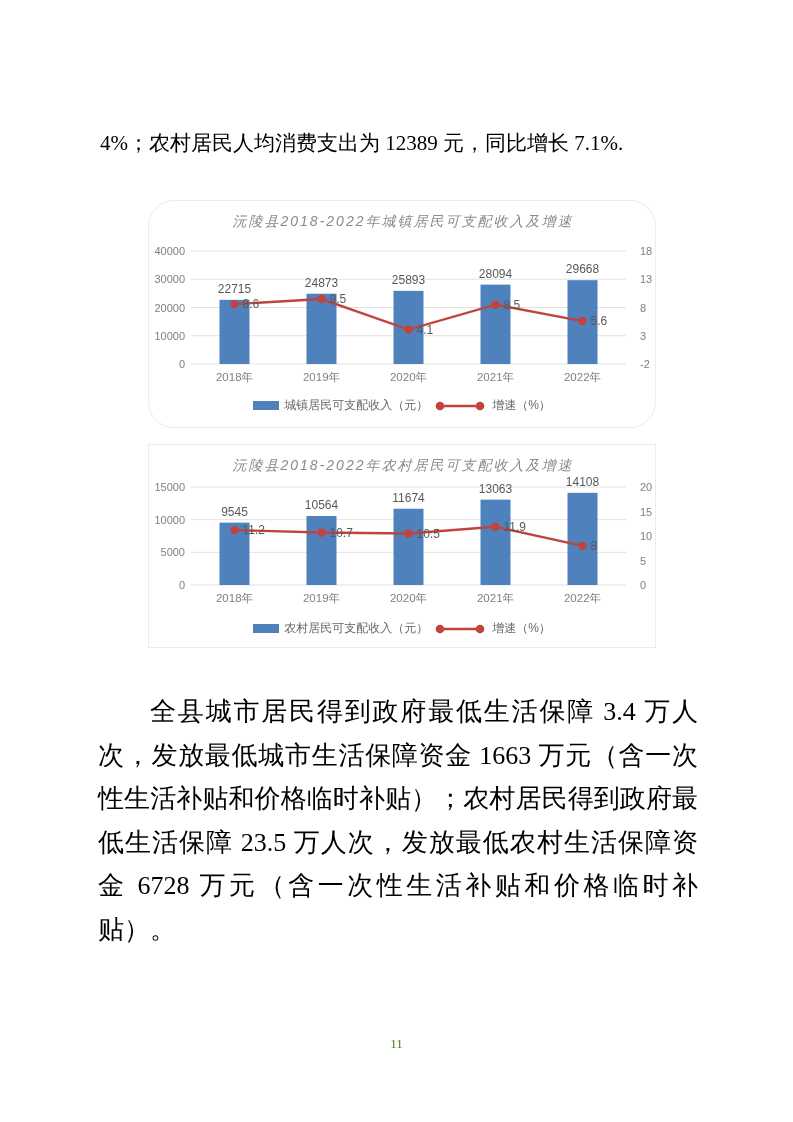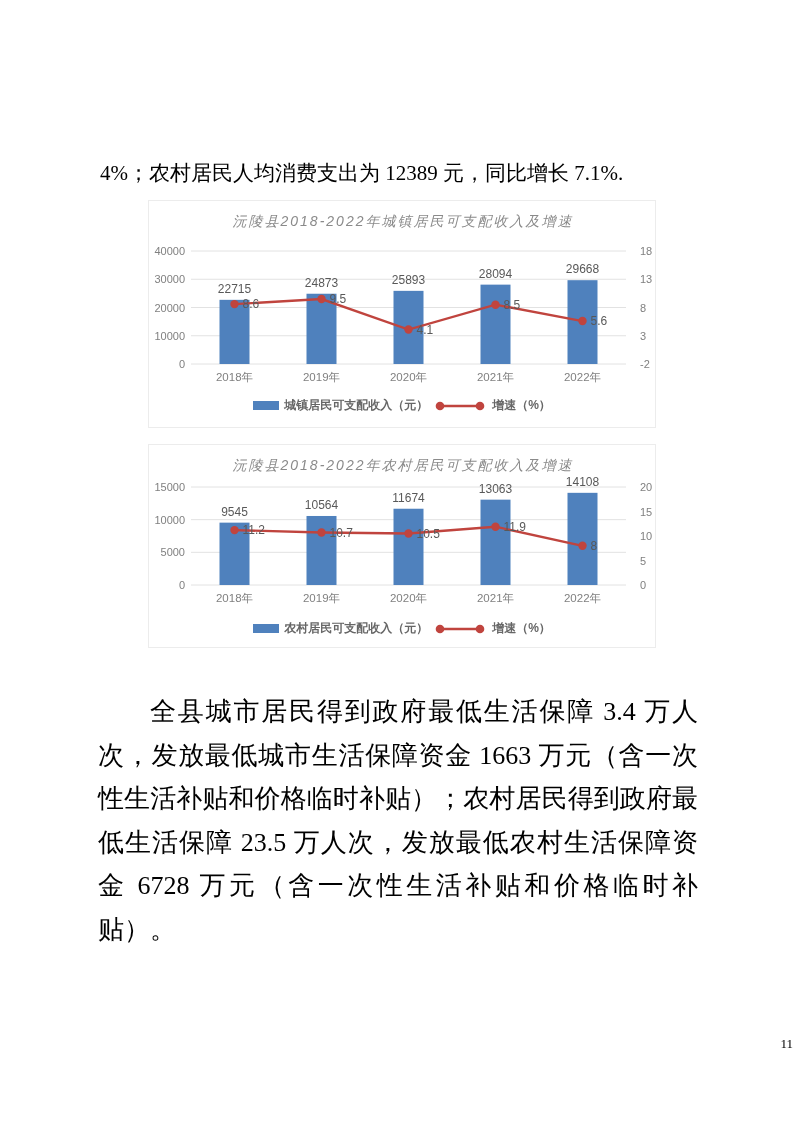--- a/index.html
+++ b/index.html
@@ -1,36 +1,36 @@
 <!DOCTYPE html>
 <html><head>
 <meta charset="utf-8">
 <style>
   html,body{margin:0;padding:0;background:#fff;}
   body{width:793px;height:1122px;position:relative;font-family:"Liberation Serif","DejaVu Serif",serif;color:#000;overflow:hidden;}
   #page{position:absolute;inset:0;background:#ffffff;}
 
-  .intro{position:absolute;left:100px;top:128px;width:600px;font-size:21px;line-height:30px;margin-top:30px;}
+  .intro{position:absolute;left:100px;top:128px;width:600px;font-size:21px;line-height:30px;}
 
   .chart-box{position:absolute;left:148px;width:508px;background:#fff;border:1px solid #ececec;box-sizing:border-box;}
-  #chart0{top:200px;height:228px;}
+  #chart0{top:200px;height:228px;border-radius:26px;}
   #chart1{top:444px;height:204px;}
   .chart-box svg{display:block;}
   .chart-box svg text{font-family:"Liberation Sans","DejaVu Sans",sans-serif;}
   text.ctitle{font-family:"Liberation Serif","DejaVu Serif",serif;font-style:italic;letter-spacing:2px;}
 
   .legend{position:absolute;left:0;right:0;display:flex;justify-content:center;align-items:center;gap:5px;
-          font-family:"Liberation Sans","DejaVu Sans",sans-serif;font-size:12px;color:#666;font-weight:bold;}
+          font-family:"Liberation Sans","DejaVu Sans",sans-serif;font-size:12px;color:#666;}
   .sw-bar{display:inline-block;width:26px;height:9px;}
   .lg-t{white-space:nowrap;}
 
   .bodytext{position:absolute;left:98px;top:690px;width:600px;font-size:26px;line-height:43.5px;text-align:justify;}
   .bodytext p{margin:0;text-indent:2em;}
 
-  .pageno{position:absolute;left:0;top:1036px;width:100%;text-align:right;font-size:13px;color:#000000;}
+  .pageno{position:absolute;left:0;top:1036px;width:100%;text-align:center;font-size:13px;color:#4d7c0f;}
 </style>
 </head>
 <body>
 
 <div id="page">
 
   <div class="intro">4%；农村居民人均消费支出为 12389 元，同比增长 7.1%.</div>
 
   <div id="chart0" class="chart-box">
       <svg width="508" height="228" viewBox="0 0 508 228">

